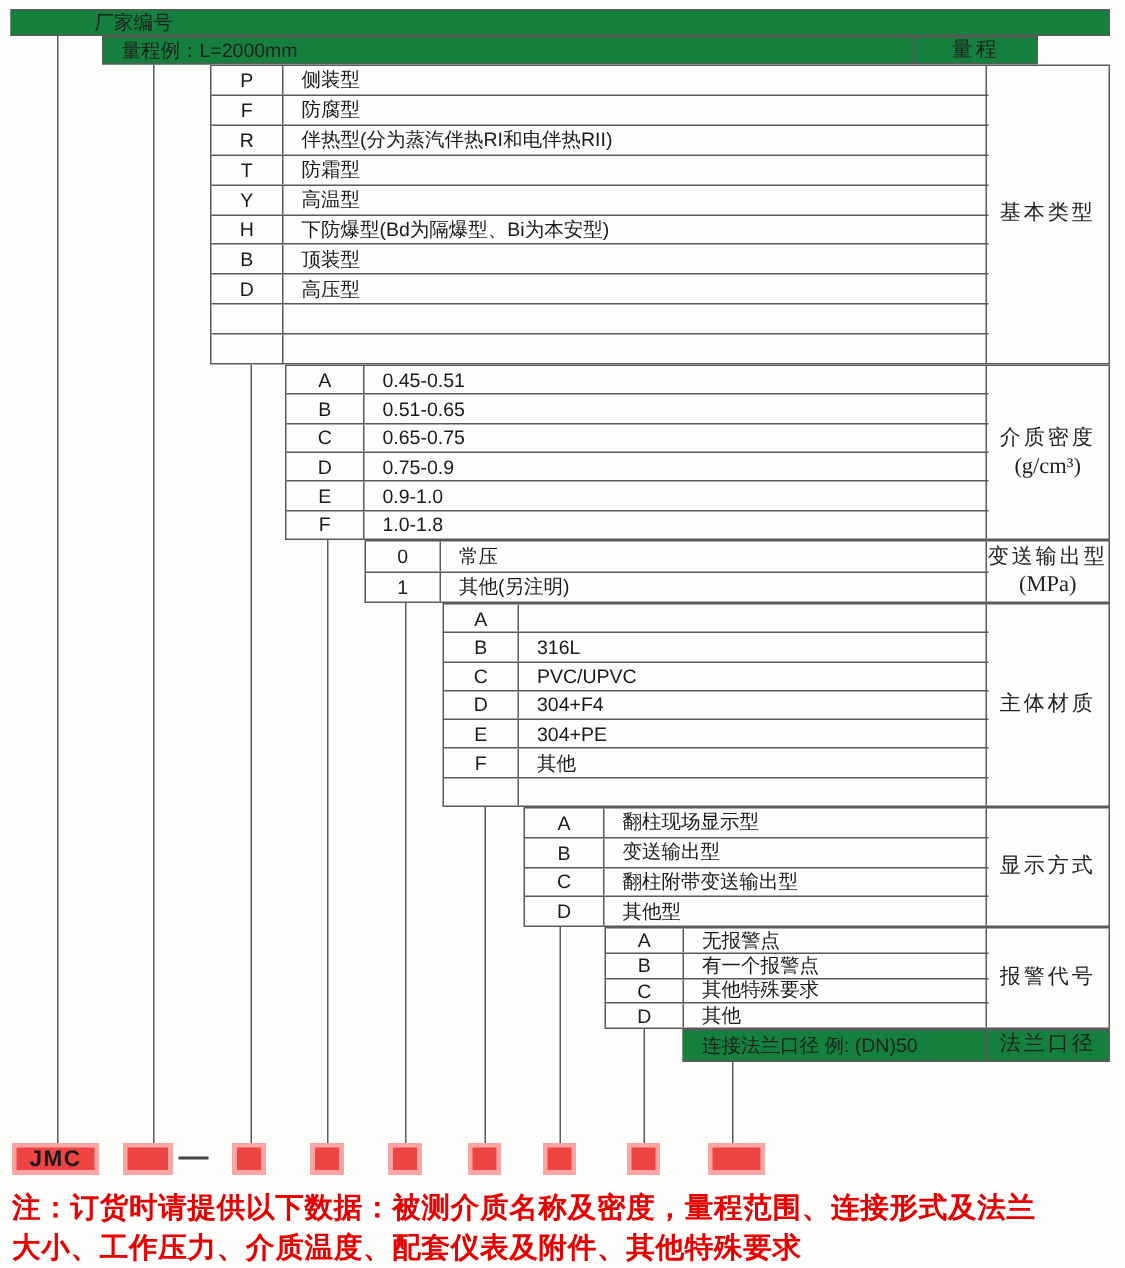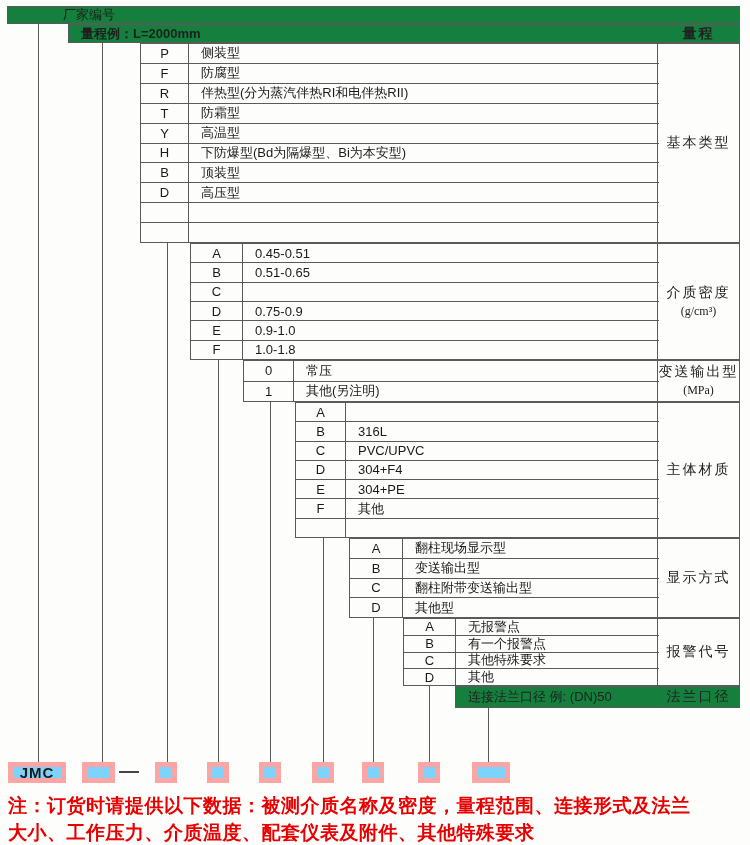--- a/index.html
+++ b/index.html
@@ -52,21 +52,21 @@
     flex-direction:column;
     align-items:center;
     justify-content:center;
     font-family:"Liberation Serif", serif;
     font-size:14px;
     letter-spacing:2px;
     color:#222;
     line-height:18px;
     text-align:center;
   }
-  .label-cell .sub{letter-spacing:0;font-size:12px;}
+  .label-cell .sub{letter-spacing:0;font-size:15px;}
   
   .section{position:absolute;box-sizing:border-box;border:1px solid #5a5a5a;background:#fdfdfc;}
   .section .rows{
     position:absolute;
     left:0;top:0;bottom:0;
     display:flex;
     flex-direction:column;
   }
   .srow{
     flex:1;
@@ -97,22 +97,22 @@
   
   .vline{
     position:absolute;
     width:1px;
     background:#5a5a5a;
   }
   
   .mbox{
     position:absolute;
     box-sizing:border-box;
-    border:5px solid #fca5a5;
-    background:#7dd3fc;
+    border:3px solid #fca5a5;
+    background:#ef4444;
     display:flex;
     align-items:center;
     justify-content:center;
     font-size:15px;
     font-weight:600;
     letter-spacing:1px;
   }
   .dash{
     position:absolute;
     height:2px;
@@ -133,21 +133,21 @@
 </style>
 </head>
 <body>
 
 <div class="stage">
 
   <div class="boxed manu-row" style="left:7px;top:6px;width:733px;height:18px;">
     <span class="rowtext">厂家编号</span>
   </div>
 
-  <div class="boxed single-row" style="left:68px;top:24px;width:672px;height:19px;font-weight:bold;">
+  <div class="boxed single-row" style="left:68px;top:24px;width:624px;height:19px;">
     <div class="content">
       <span class="rowtext">量程例：L=2000mm</span>
     </div>
     <div class="label-cell">
       <div>量程</div>
     </div>
   </div>
 
   <div id="sections">
       <div class="section" style="left: 140px; top: 43px; width: 600px; height: 200px;">
@@ -202,20 +202,21 @@
           <div class="srow">
             <div class="code" style="width: 52px;">A</div>
             <div class="desc">0.45-0.51</div>
           </div>
           <div class="srow">
             <div class="code" style="width: 52px;">B</div>
             <div class="desc">0.51-0.65</div>
           </div>
           <div class="srow">
             <div class="code" style="width: 52px;">C</div>
+            <div class="desc">0.65-0.75</div>
           </div>
           <div class="srow">
             <div class="code" style="width: 52px;">D</div>
             <div class="desc">0.75-0.9</div>
           </div>
           <div class="srow">
             <div class="code" style="width: 52px;">E</div>
             <div class="desc">0.9-1.0</div>
           </div>
           <div class="srow">

